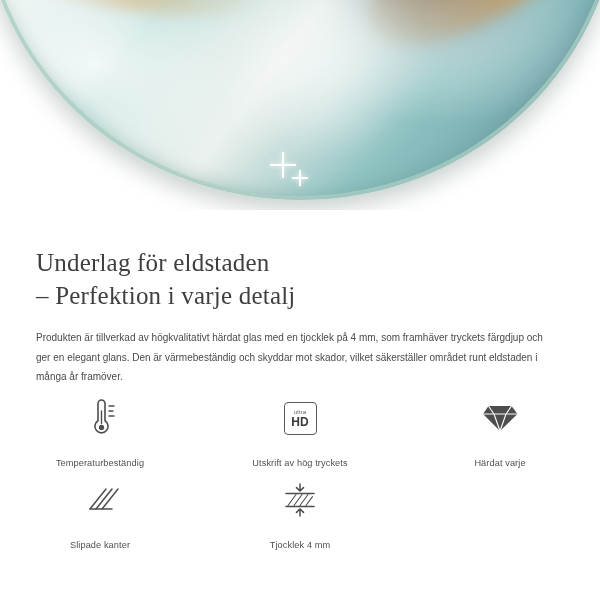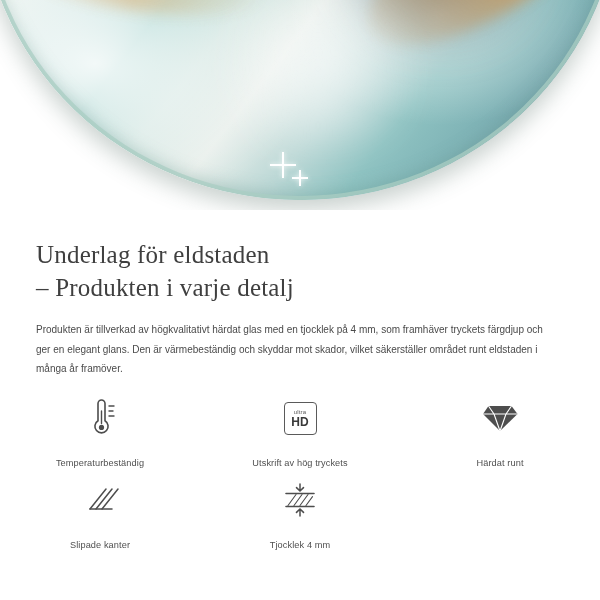--- a/index.html
+++ b/index.html
@@ -129,21 +129,21 @@
   }
   .sp1 { left: 290px; top: 572px; }
   .sp2 { left: 312px; top: 590px; width: 16px; height: 16px; }
   .sp2::before { height: 16px; margin-top: -8px; }
   .sp2::after { width: 16px; margin-left: -8px; }
 
   
   .content {
     position: absolute;
     left: 0;
-    top: 216px;
+    top: 224px;
     width: 600px;
   }
   .headline {
     margin: 0;
     padding: 22px 36px 0 36px;
     font-family: "Liberation Serif", serif;
     font-weight: 400;
     font-size: 25px;
     line-height: 1.32;
     color: #3f3f3f;
@@ -229,21 +229,21 @@
         <div class="vein v5"></div>
       </div>
       <div class="sparkle sp1"></div>
       <div class="sparkle sp2"></div>
     </div>
   </div>
 
   <div class="content">
     <h1 class="headline">
       <span>Underlag för eldstaden</span>
-      <span class="l2">– Produkten i varje detalj</span>
+      <span class="l2">– Perfektion i varje detalj</span>
     </h1>
     <p class="body-copy">Produkten är tillverkad av högkvalitativt härdat glas med en tjocklek på 4 mm, som framhäver tryckets färgdjup och ger en elegant glans. Den är värmebeständig och skyddar mot skador, vilket säkerställer området runt eldstaden i många år framöver.</p>
   </div>
 
   <div class="features">
 
     <div class="feature">
       <div class="feature-icon">
         <svg width="40" height="42" viewBox="0 0 40 42" fill="none" stroke="#4d4d4d" stroke-width="1.6" stroke-linecap="round">
           <path d="M18 6.5a3.5 3.5 0 0 1 7 0v17.2a6.6 6.6 0 1 1-7 0z" fill="none"></path>
@@ -266,21 +266,21 @@
     </div>
 
 
     <div class="feature">
       <div class="feature-icon">
         <svg width="40" height="36" viewBox="0 0 40 36" fill="none">
           <path d="M8.5 6h23l6 8-17.5 17L3 14z" fill="#4d4d4d"></path>
           <path d="M8.5 6 14 14h12l5.5-8M3 14h34M14 14l6 17 6-17" stroke="#ffffff" stroke-width="1.1" fill="none"></path>
         </svg>
       </div>
-      <div class="feature-label">Härdat runt</div>
+      <div class="feature-label">Härdat varje</div>
     </div>
 
     <div class="feature">
       <div class="feature-icon">
         <svg width="38" height="32" viewBox="0 0 38 32" fill="none" stroke="#4d4d4d" stroke-width="1.5" stroke-linecap="round">
           <path d="M9 25 25 5"></path>
           <path d="M15 25 31 5"></path>
           <path d="M21 25 37 5"></path>
           <path d="M9 25h22"></path>
         </svg>

